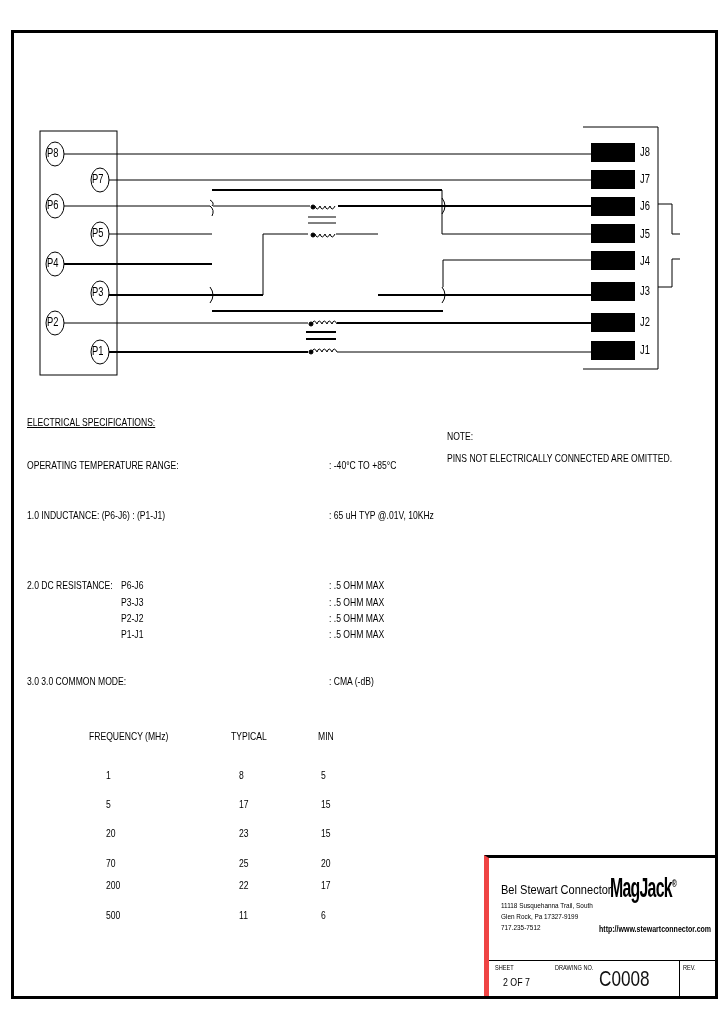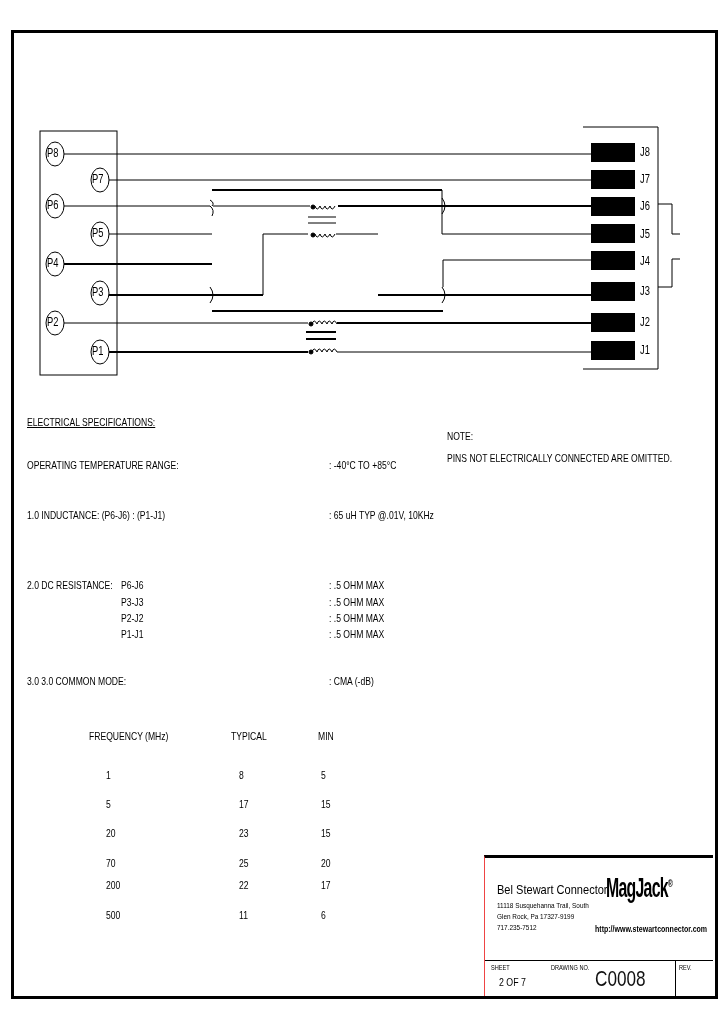--- a/index.html
+++ b/index.html
@@ -6,21 +6,21 @@
   body { width:720px; height:1012px; position:relative; overflow:hidden;
          font-family:"DejaVu Sans Mono", monospace; color:#000; }
   .frame { position:absolute; left:11px; top:30px; width:701px; height:963px;
            border:3px solid #000; border-left-width:3px; box-sizing:content-box; }
   svg.schem { position:absolute; left:0; top:0; }
   .t { position:absolute; font-family:"Liberation Sans Narrow","Liberation Sans", sans-serif;
        font-size:11px; letter-spacing:0px; transform:scaleX(0.78); transform-origin:left top;
        white-space:nowrap; line-height:12px; }
   .ul { text-decoration:underline; }
   .tb { position:absolute; left:484px; top:855px; width:228px; height:138px;
-        border-left:1px solid #ef4444; border-top:3px solid #000; }
+        border-left:5px solid #ef4444; border-top:3px solid #000; }
   .tb-div { position:absolute; left:0; top:102px; width:228px; border-top:1px solid #000; }
   .tb-rev { position:absolute; left:190px; top:102px; height:36px; border-left:1px solid #000; }
   .company { position:absolute; left:12px; top:24px; font-family:"Liberation Sans", sans-serif;
              font-size:13px; transform:scaleX(0.85); transform-origin:left top; white-space:nowrap; }
   .addr { position:absolute; left:12px; font-family:"Liberation Sans", sans-serif; font-size:8px;
           transform:scaleX(0.8); transform-origin:left top; white-space:nowrap; }
   .logo { position:absolute; left:121px; top:14px; font-family:"Liberation Sans", sans-serif;
           font-weight:bold; font-size:22px; letter-spacing:-1px; transform:scaleX(0.72) scaleY(1.25);
           transform-origin:left top; white-space:nowrap; }
   .url { position:absolute; left:110px; top:66px; font-family:"Liberation Sans", sans-serif;

